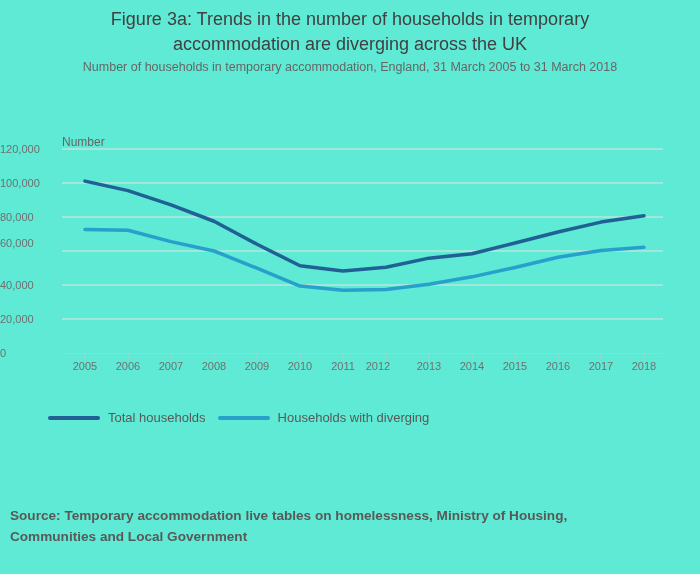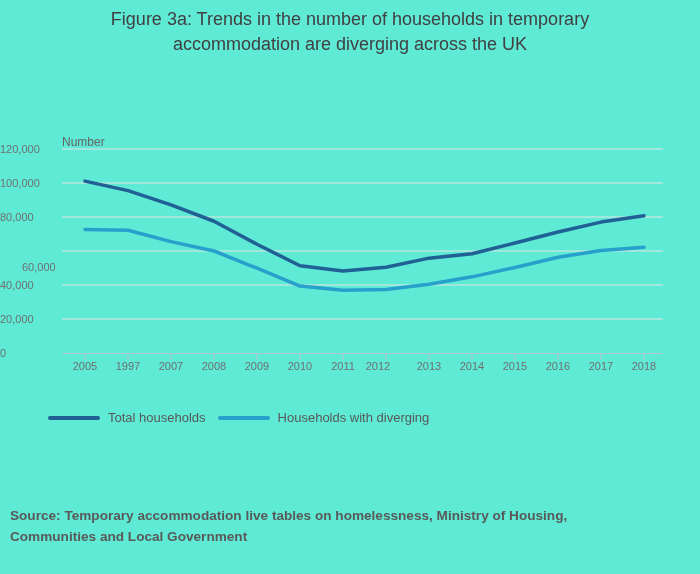--- a/index.html
+++ b/index.html
@@ -41,20 +41,21 @@
 </style>
 </head>
 <body>
 
 <div class="page">
 
   <div class="chart-title">
     <span>Figure 3a: Trends in the number of households in temporary accommodation are diverging across the UK</span>
   </div>
 
+  <div class="chart-subtitle">Number of households in temporary accommodation, England, 31 March 2005 to 31 March 2018</div>
 
   <div class="axis-unit">Number</div>
 
   <svg class="chart-svg" width="700" height="245" viewBox="0 0 700 245" xmlns="http://www.w3.org/2000/svg">
       <line x1="62" y1="189" x2="663" y2="189" stroke="#e4e4e4" stroke-width="1"></line>
       <line x1="62" y1="155" x2="663" y2="155" stroke="#e4e4e4" stroke-width="1"></line>
       <line x1="62" y1="121" x2="663" y2="121" stroke="#e4e4e4" stroke-width="1"></line>
       <line x1="62" y1="87" x2="663" y2="87" stroke="#e4e4e4" stroke-width="1"></line>
       <line x1="62" y1="53" x2="663" y2="53" stroke="#e4e4e4" stroke-width="1"></line>
       <line x1="62" y1="19" x2="663" y2="19" stroke="#e4e4e4" stroke-width="1"></line>
@@ -86,26 +87,26 @@
       <span class="legend-swatch" style="background: rgb(39, 160, 204);"></span>
       <span class="legend-label">Households with diverging</span>
     </div>
   </div>
 
   <div class="source-note">Source: Temporary accommodation live tables on homelessness, Ministry of Housing, Communities and Local Government</div>
 
 <div class="y-tick-label" style="top: 346px;">0</div>
     <div class="y-tick-label" style="top: 312px;">20,000</div>
     <div class="y-tick-label" style="top: 278px;">40,000</div>
-    <div class="y-tick-label" style="top: 260px; padding-left: 22px;">60,000</div>
+    <div class="y-tick-label" style="top: 236px;">60,000</div>
     <div class="y-tick-label" style="top: 210px;">80,000</div>
     <div class="y-tick-label" style="top: 176px;">100,000</div>
     <div class="y-tick-label" style="top: 142px;">120,000</div>
     <div class="x-tick-label" style="left: 64px;">2005</div>
-    <div class="x-tick-label" style="left: 107px;">1997</div>
+    <div class="x-tick-label" style="left: 107px;">2006</div>
     <div class="x-tick-label" style="left: 150px;">2007</div>
     <div class="x-tick-label" style="left: 193px;">2008</div>
     <div class="x-tick-label" style="left: 236px;">2009</div>
     <div class="x-tick-label" style="left: 279px;">2010</div>
     <div class="x-tick-label" style="left: 322px;">2011</div>
     <div class="x-tick-label" style="left: 357px;">2012</div>
     <div class="x-tick-label" style="left: 408px;">2013</div>
     <div class="x-tick-label" style="left: 451px;">2014</div>
     <div class="x-tick-label" style="left: 494px;">2015</div>
     <div class="x-tick-label" style="left: 537px;">2016</div>

